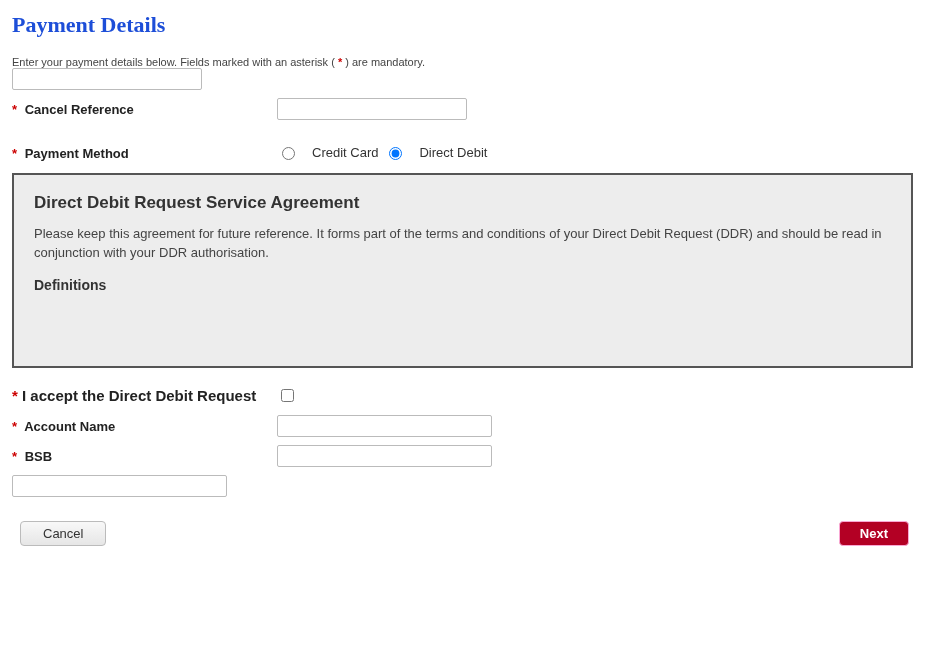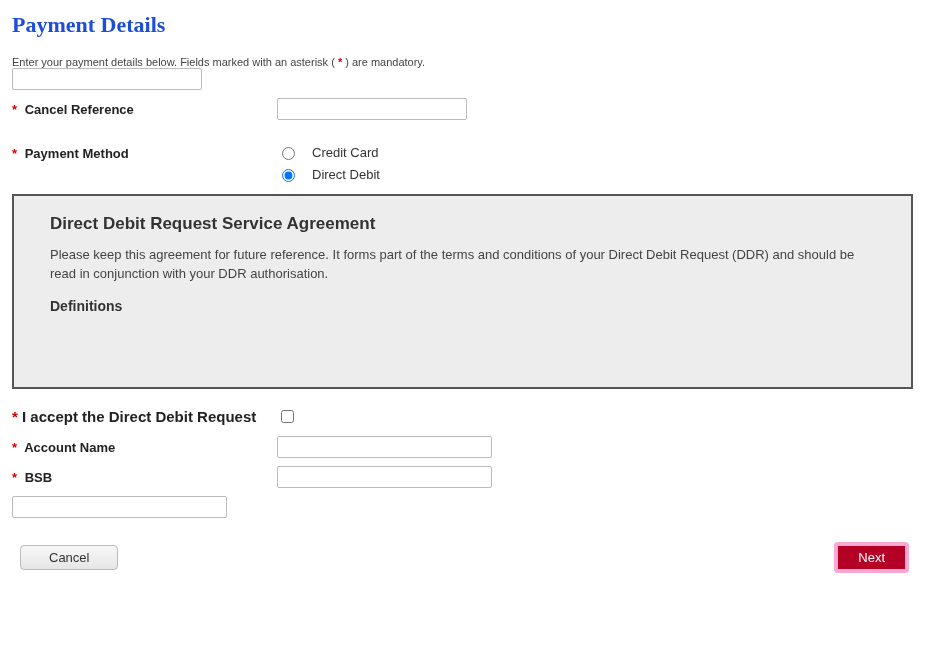--- a/index.html
+++ b/index.html
@@ -48,36 +48,36 @@
   }
   input[type="text"] {
     width: 190px;
     height: 22px;
     border: 1px solid #bbb;
     border-radius: 2px;
     padding: 2px 6px;
     font-size: 13px;
   }
   input.wide { width: 215px; }
-  .radio-group { display: flex; flex-direction: column; gap: 6px; padding-top: 2px; }
+  .radio-group { display: flex; flex-direction: row; gap: 6px; padding-top: 2px; }
   .radio-row {
     display: flex;
     align-items: center;
     gap: 14px;
     font-size: 13px;
     color: #333;
   }
   .agreement-box {
     border: 2px solid #555;
     background: #ededed;
     margin: 12px 0 18px 0;
     width: 100%;
     height: 195px;
     overflow-y: scroll;
-    padding: 14px 36px;
+    padding: 14px 20px;
     position: relative;
   }
   .agreement-box h2 {
     font-size: 17px;
     font-weight: bold;
     color: #333;
     margin: 4px 0 12px 0;
   }
   .agreement-box p {
     font-size: 13px;
@@ -106,32 +106,32 @@
     display: flex;
     justify-content: space-between;
     align-items: center;
     margin-top: 24px;
     padding: 0 4px 0 8px;
   }
   button.cancel {
     background: linear-gradient(#f8f8f8, #e6e6e6);
     border: 1px solid #bbb;
     border-radius: 4px;
-    padding: 4px 28px;
+    padding: 4px 22px;
     font-size: 13px;
     color: #333;
     cursor: pointer;
   }
   button.next {
     background: #b30024;
-    border: 4px solid #f9a8d4;
+    border: 1px solid #f9a8d4;
     border-radius: 4px;
     padding: 4px 20px;
     font-size: 13px;
-    font-weight: normal;
+    font-weight: bold;
     color: #fff;
     cursor: pointer;
   }
 </style>
 </head>
 <body>
 
 <div class="page">
   <h1 class="page-title">Payment Details</h1>
 

